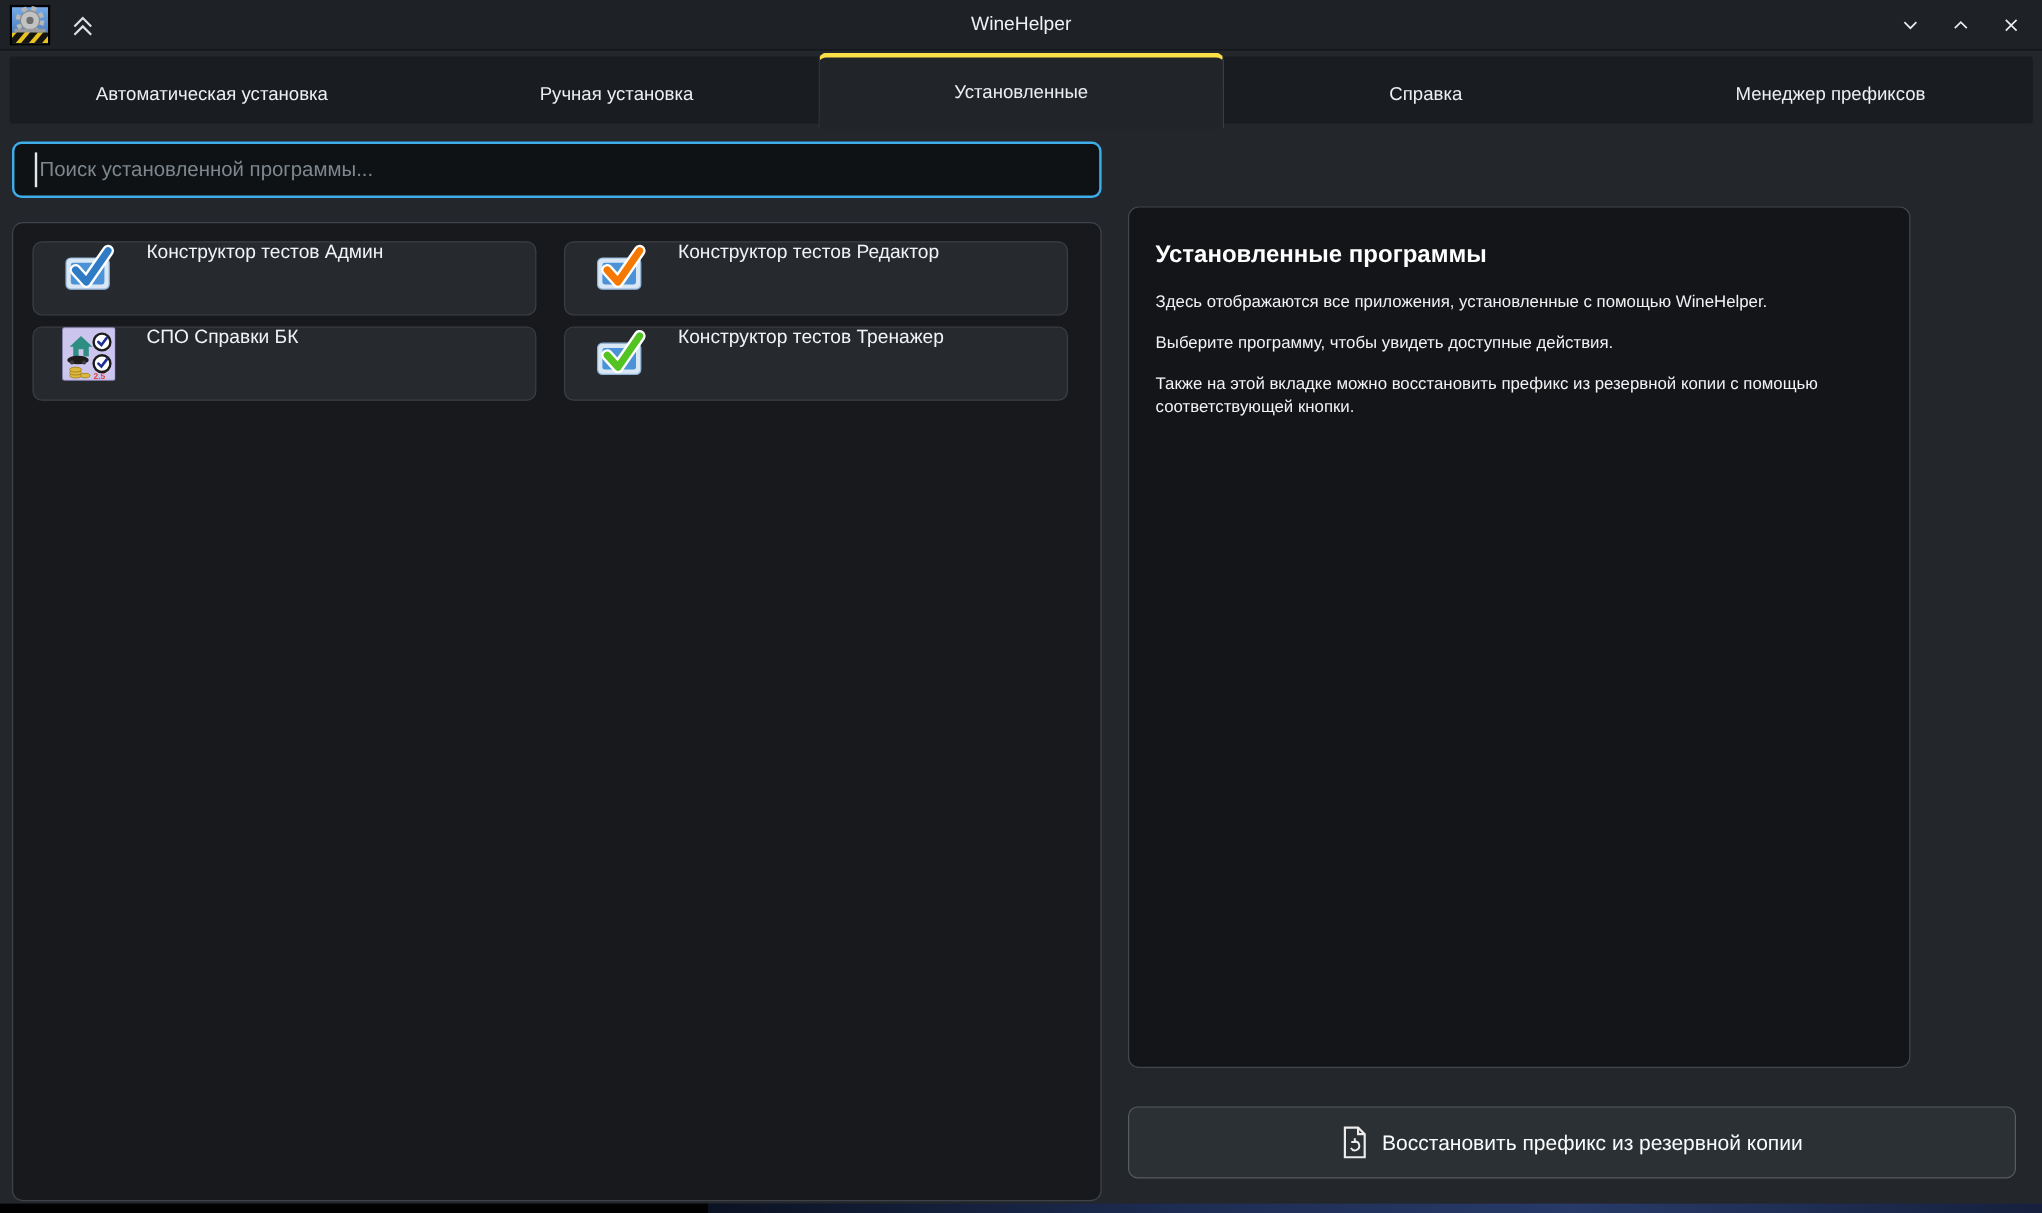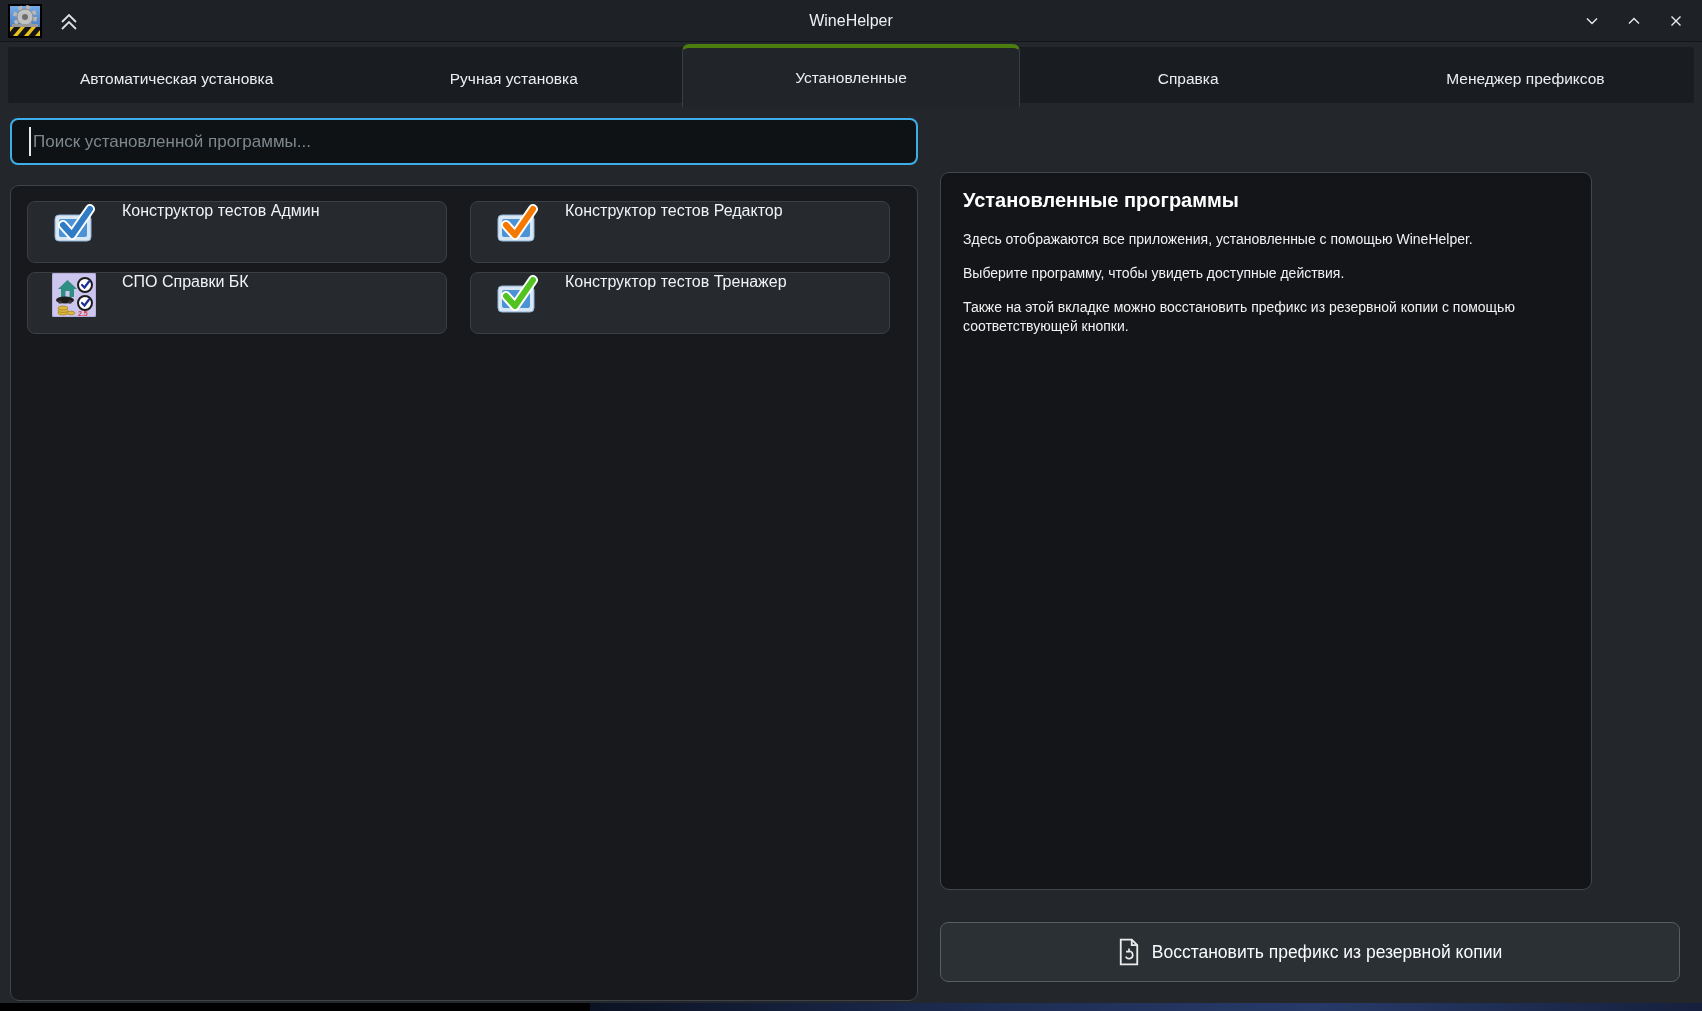--- a/index.html
+++ b/index.html
@@ -32,21 +32,21 @@
     background:#191c20; border-radius:3px;
     display:grid; grid-template-columns:repeat(5,1fr);
   }
   .tab {
     display:flex; align-items:center; justify-content:center;
     color:#eceff2; font-size:15.5px; position:relative;
   }
   .tab.active {
     top:-3px; height:63px;
     background:#212429;
-    border-top:4px solid #4d7c0f;
+    border-top:4px solid #fde047;
     border-left:1px solid #3a3e43;
     border-right:1px solid #3a3e43;
     border-radius:7px 7px 0 0;
     z-index:2;
   }
 
   
   .search-wrap { position:absolute; left:10px; top:118px; width:908px; height:47px; }
   .search-input {
     width:100%; height:100%;
@@ -68,21 +68,21 @@
     height:62px; background:#26292e; border:1px solid #3c4045; border-radius:8px;
     display:flex; align-items:flex-start; padding-left:24px; gap:26px; cursor:default;
   }
   .card .prog-icon { width:44px; height:44px; flex:0 0 44px; }
   .card .prog-label { color:#f1f4f6; font-size:16px; white-space:nowrap; }
 
   
   .info-panel {
     position:absolute; left:940px; top:172px; width:652px; height:718px;
     background:#131519; border:1px solid #43474d; border-radius:9px;
-    padding:16px 22px; color:#f2f2f2;
+    padding:28px 22px; color:#f2f2f2;
   }
   .info-title { font-size:20px; font-weight:bold; margin-bottom:18px; color:#ffffff; }
   .info-panel p { font-size:14px; line-height:1.36; margin-bottom:15px; }
 
   
   .restore-btn {
     position:absolute; left:940px; top:922px; width:740px; height:60px;
     background:#2b3034; border:1px solid #595d62; border-radius:8px;
     display:flex; align-items:center; justify-content:center; gap:12px;
     color:#fbfcfd; font-size:17.5px; cursor:default;

